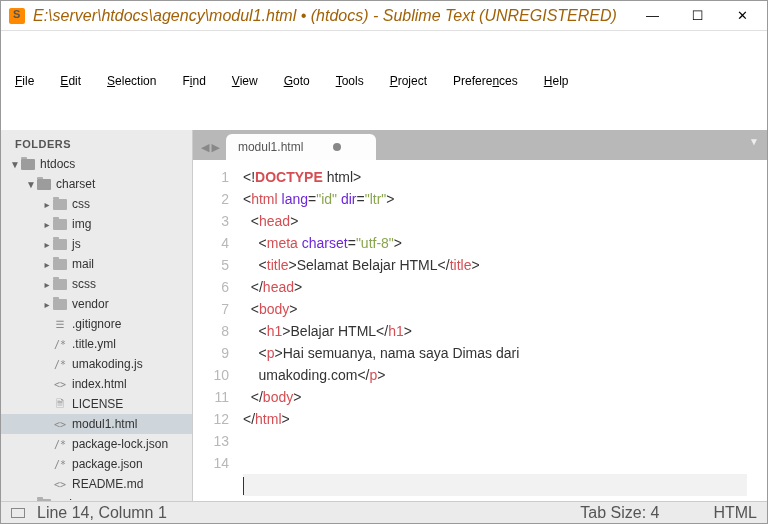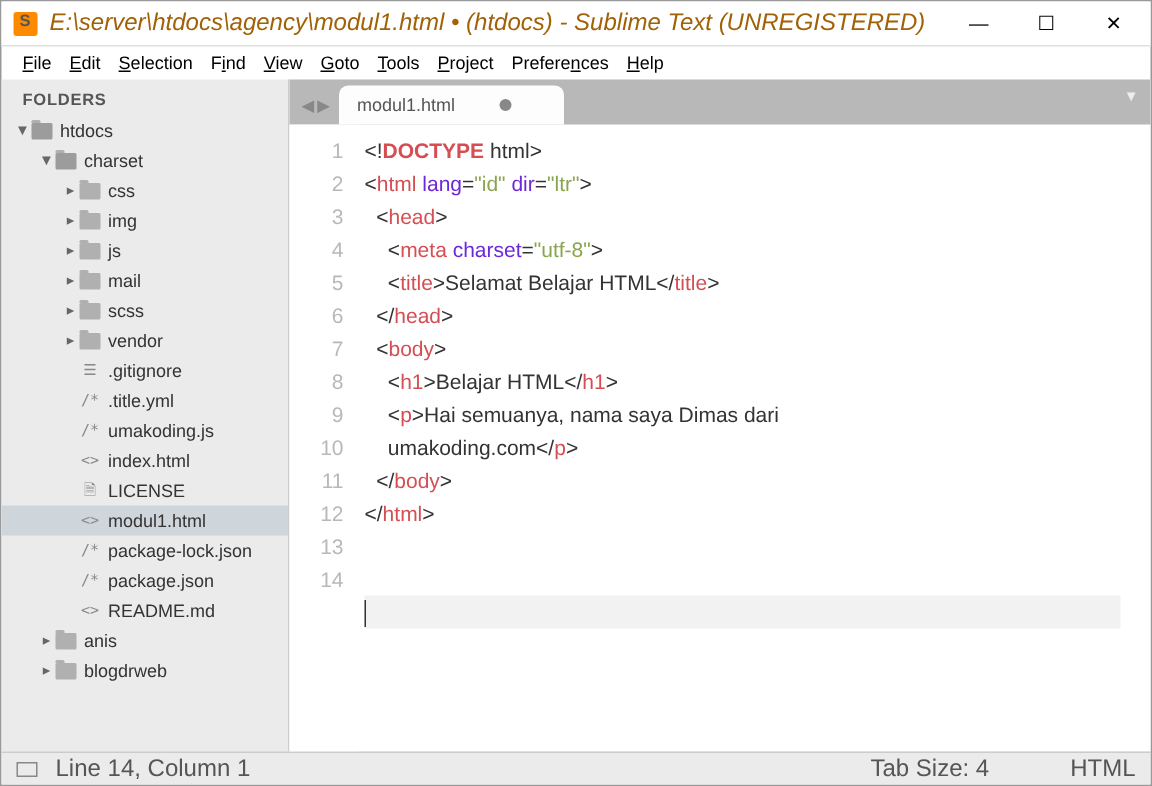--- a/index.html
+++ b/index.html
@@ -4,24 +4,24 @@
   <style>
     * { margin: 0; padding: 0; box-sizing: border-box; font-family: "Segoe UI", Arial, sans-serif; }
     body { background: #fff; overflow: hidden; }
     .window { width: 768px; height: 524px; border: 1px solid #999; display: flex; flex-direction: column; background: #fff; }
     .titlebar { height: 30px; background: #fff; display: flex; align-items: center; padding: 0 2px 0 8px; border-bottom: 1px solid #e0e0e0; }
     .titlebar-icon { width: 16px; height: 16px; background: #ff8a00; border-radius: 2px; margin-right: 8px; position: relative; }
     .titlebar-icon::after { content: "S"; position: absolute; color: #555; font-size: 11px; font-weight: bold; left: 4px; top: 0; }
     .titlebar-title { flex: 1; font-size: 16px; color: #a16207; font-style: italic; }
     .win-btns { display: flex; gap: 0; }
     .win-btn { width: 45px; height: 28px; display: flex; align-items: center; justify-content: center; font-size: 13px; cursor: pointer; }
-    .menubar { height: 22px; display: flex; align-items: center; gap: 0; padding: 0 8px; font-size: 12px; }
+    .menubar { height: 22px; display: flex; align-items: center; gap: 14px; padding: 0 8px; font-size: 12px; margin-top: 39px; }
     .menubar-item { padding: 2px 6px; cursor: pointer; }
     .menubar-item u { text-decoration: underline; }
-    .main { flex: 1; display: flex; min-height: 0; }
+    .main { flex: 1; display: flex; min-height: 0; margin-top: 38px; }
     .sidebar { width: 192px; background: #ebebeb; border-right: 1px solid #ccc; overflow-y: auto; padding-top: 4px; }
     .folders-header { font-size: 11px; font-weight: bold; color: #555; padding: 4px 14px 4px 14px; letter-spacing: 0.5px; }
     .tree { font-size: 12px; color: #333; }
     .tree-row { display: flex; align-items: center; height: 20px; padding-right: 4px; cursor: pointer; }
     .tree-row.selected { background: #cfd6db; }
     .tw { display: inline-block; width: 12px; text-align: center; color: #666; font-size: 10px; }
     .folder-icon { width: 14px; height: 11px; background: #b0b0b0; border-radius: 1px; margin-right: 5px; display: inline-block; position: relative; }
     .folder-icon::before { content: ""; position: absolute; top: -2px; left: 0; width: 6px; height: 2px; background: #b0b0b0; border-radius: 1px 1px 0 0; }
     .folder-icon.open { background: #9c9c9c; }
     .file-icon { width: 14px; display: inline-block; margin-right: 5px; text-align: center; color: #888; font-family: monospace; font-size: 10px; }

